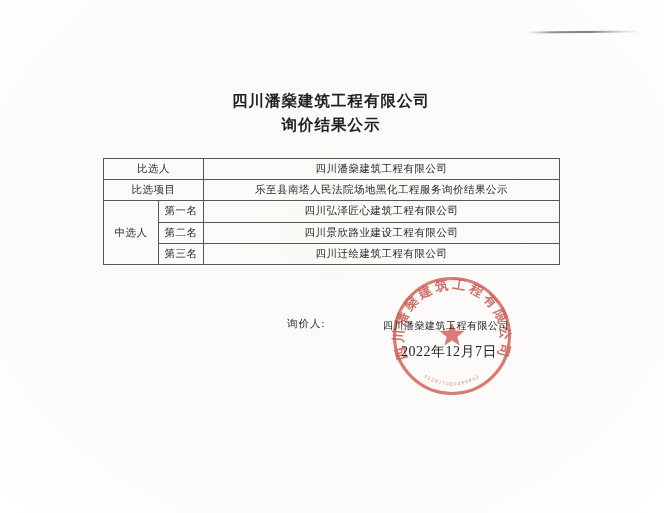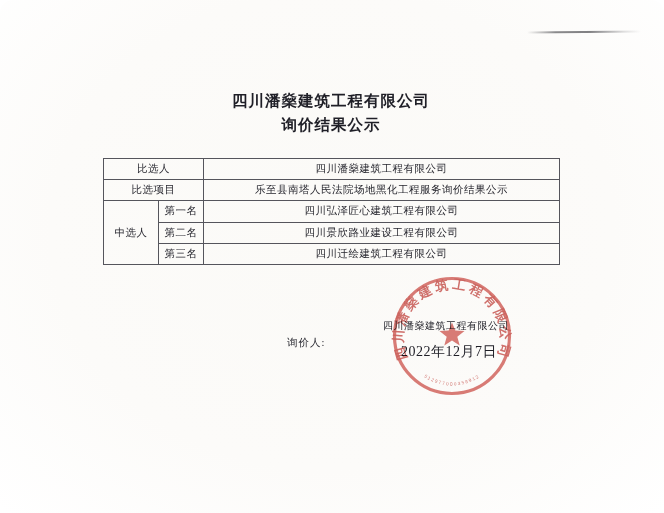--- a/index.html
+++ b/index.html
@@ -35,21 +35,21 @@
     font-size:10.5px;color:#26262e;
   }
   table.result td{
     border:1px solid #55555c;
     height:20.2px;
     text-align:center;vertical-align:middle;
     padding:0 2px;white-space:nowrap;overflow:hidden;
     letter-spacing:.5px;
   }
   .footer-label{
-    position:absolute;left:287px;top:336px;
+    position:absolute;left:287px;top:317px;
     font-size:10.5px;color:#26262e;letter-spacing:1px;
   }
   .footer-company{
     position:absolute;left:383px;top:319px;
     font-size:10px;color:#1e1e26;letter-spacing:.5px;
   }
   .footer-date{
     position:absolute;left:401px;top:343px;
     font-size:14px;color:#1e1e26;letter-spacing:.5px;
   }

